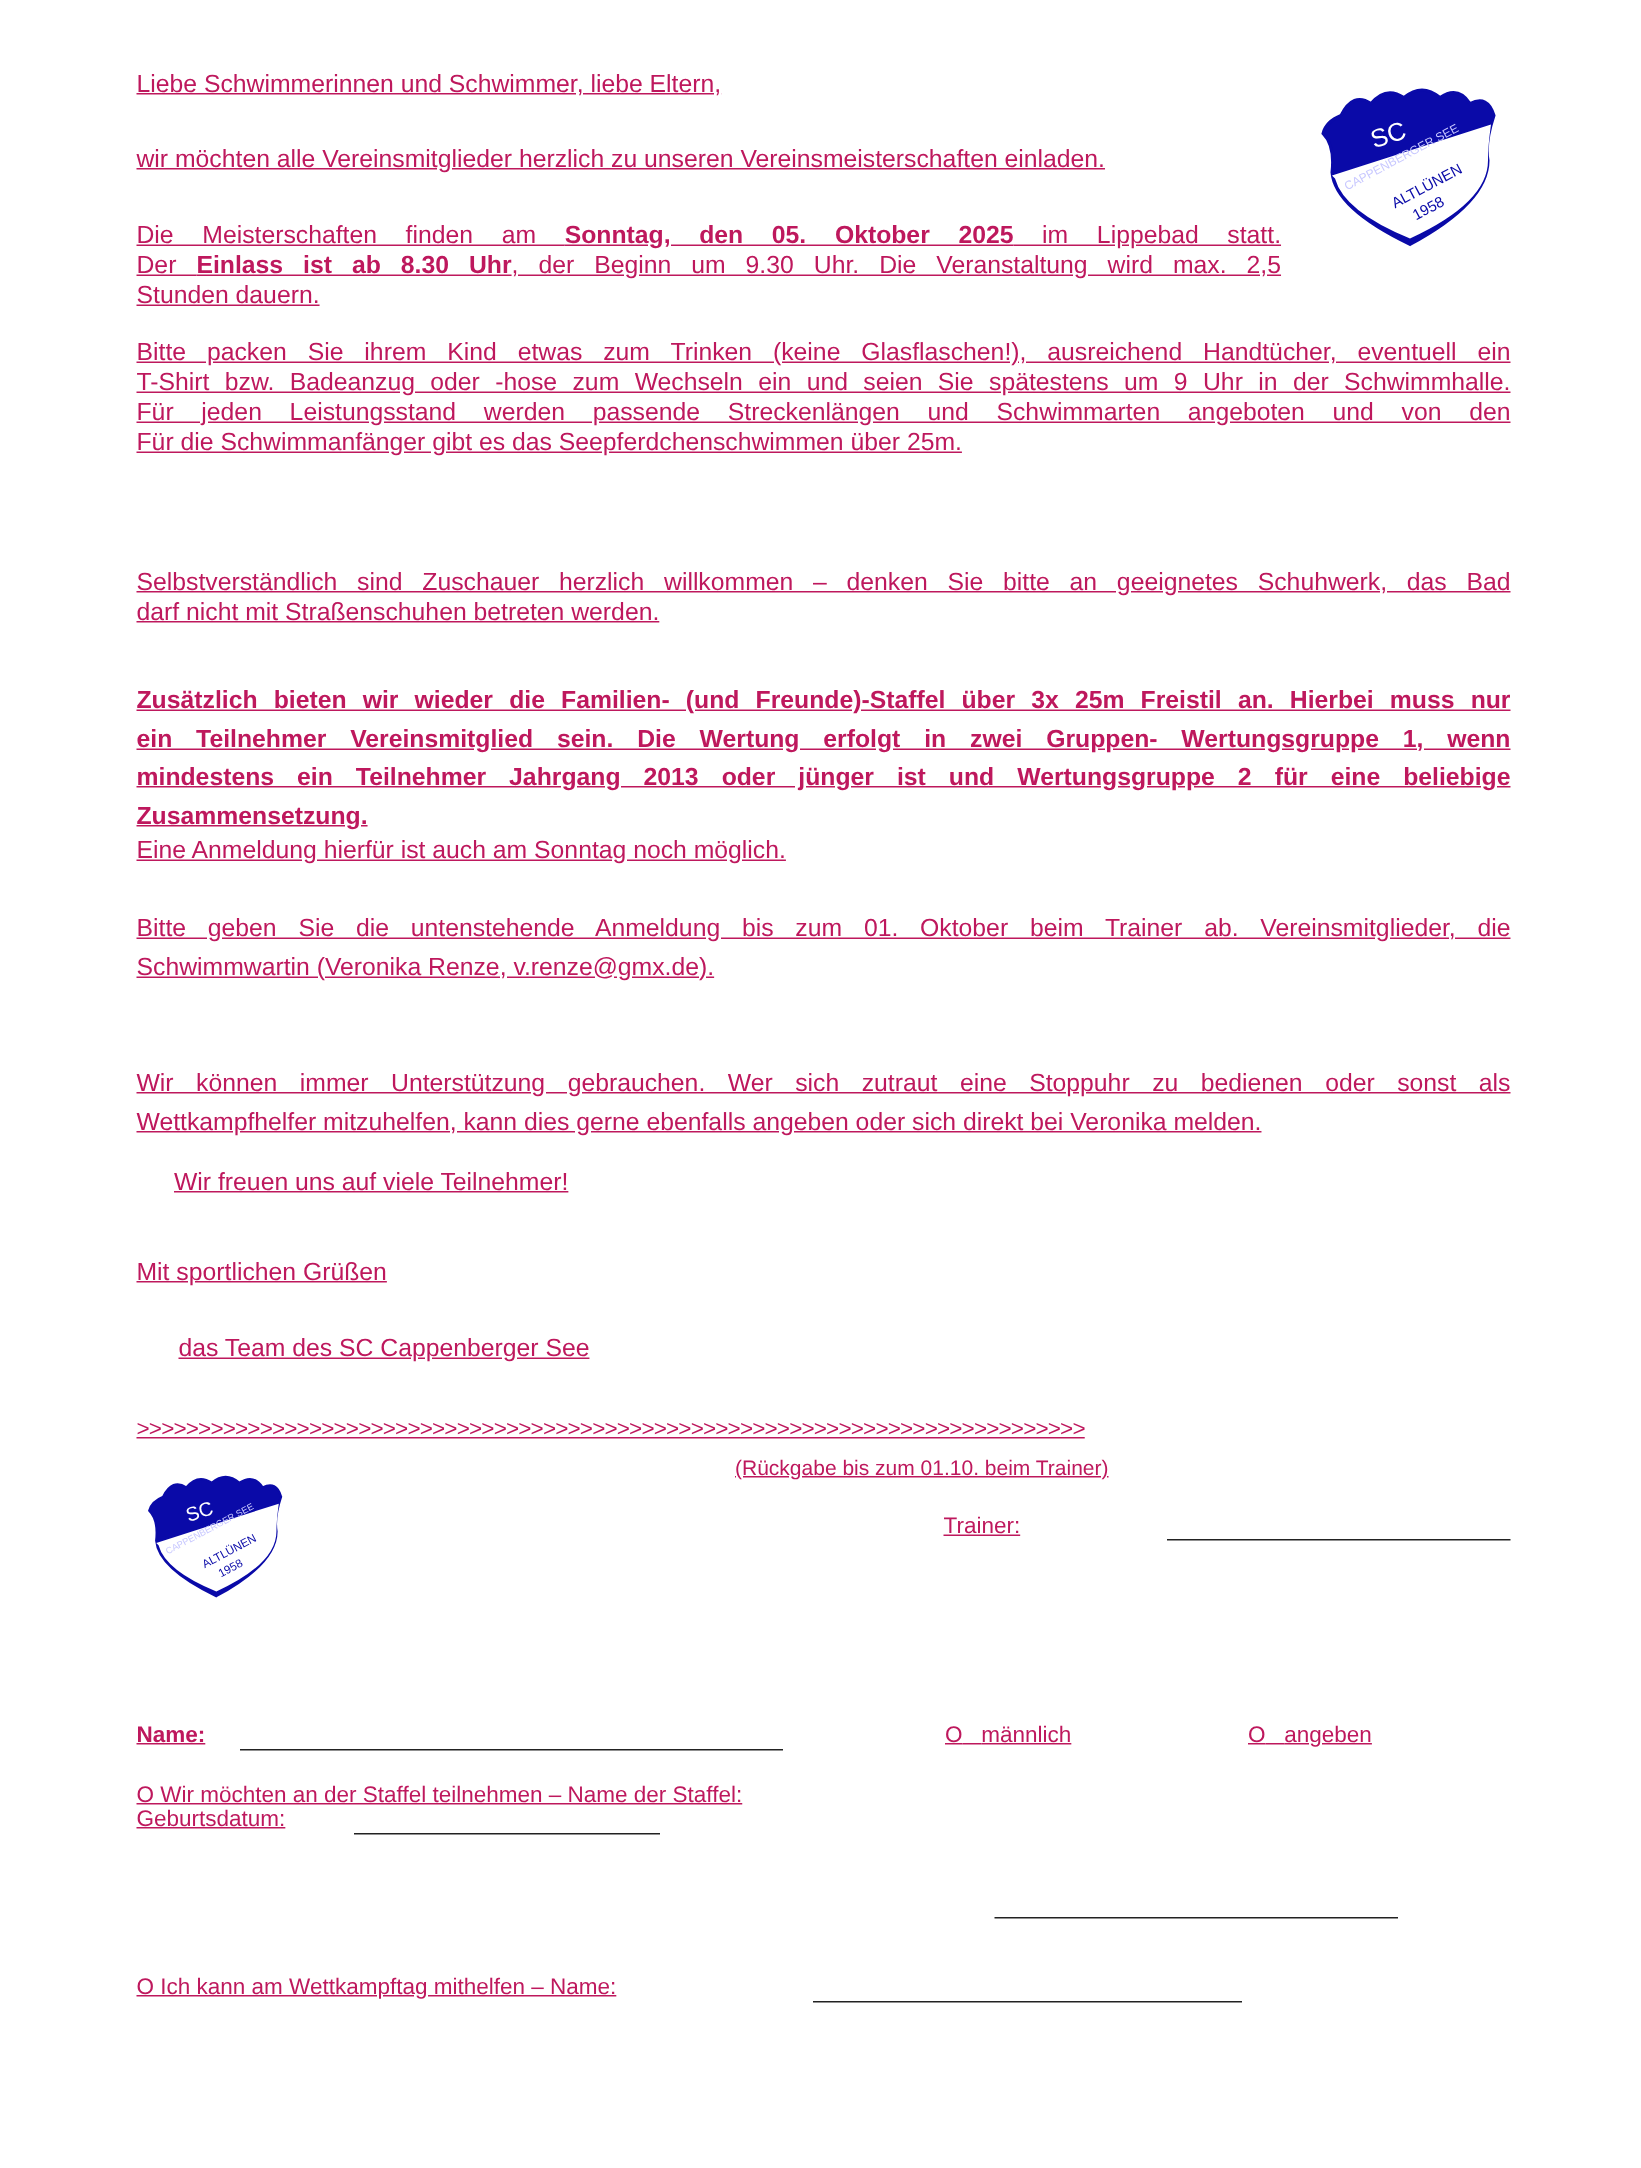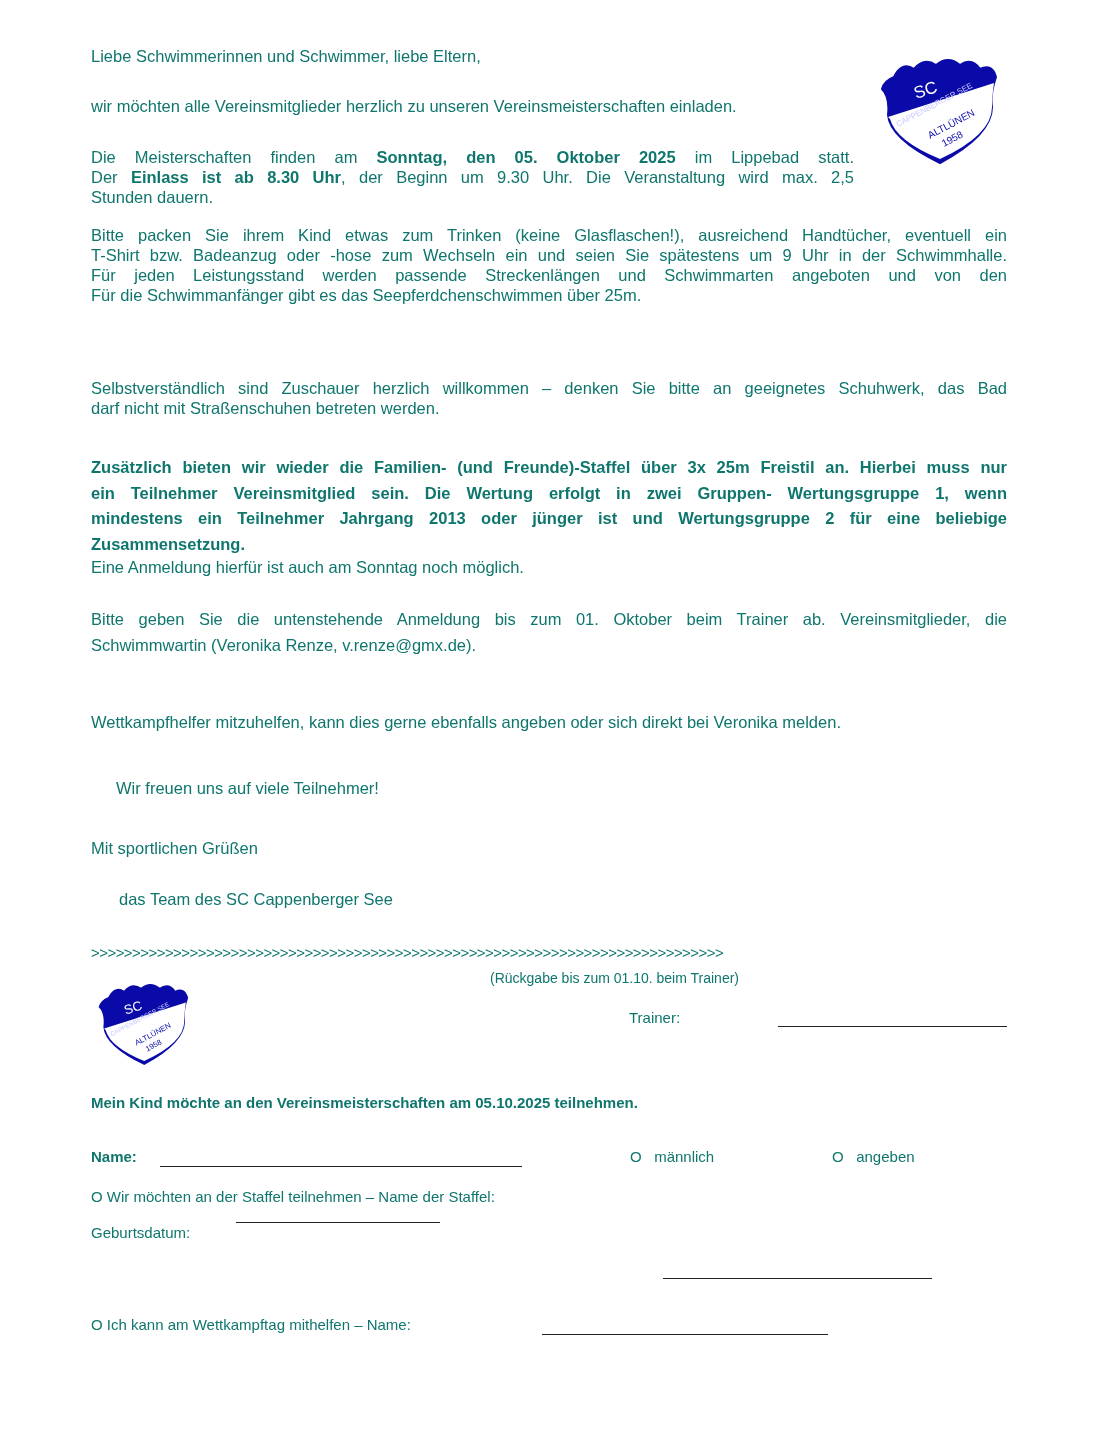--- a/index.html
+++ b/index.html
@@ -1,19 +1,19 @@
 <!DOCTYPE html>
 <html><head>
 <meta charset="utf-8">
 <style>
   html, body { margin: 0; padding: 0; background: #ffffff; }
   body { width: 1094px; height: 1445px; position: relative; overflow: hidden;
          font-family: "Liberation Sans", sans-serif; color: #111; }
   .page { position: absolute; left: 0; top: 0; width: 1094px; height: 1445px; }
-  .t { position: absolute; left: 91px; font-size: 16.5px; line-height: 20px; white-space: nowrap; color: #0f766e; }
+  .t { position: absolute; left: 91px; font-size: 16.5px; line-height: 20px; white-space: nowrap; color: #be185d; text-decoration: underline; }
   .b { font-weight: bold; }
   .line { display: block; }
   .jl { display: block; text-align: justify; text-align-last: justify; }
   .logo { position: absolute; }
   .small { font-size: 14px; }
   .blank { display: inline-block; border-bottom: 1.5px solid #222; height: 16px; vertical-align: baseline; }
   .f18 { font-size: 15px; line-height: 24px; }
 </style>
 </head>
 <body>
@@ -56,20 +56,21 @@
     <span class="line b">Zusammensetzung.</span>
     <span class="line" style="line-height:20px;">Eine Anmeldung hierfür ist auch am Sonntag noch möglich.</span>
   </div>
 
   <div class="t" style="top:607px; width:916px; line-height:25.5px;">
     <span class="jl">Bitte geben Sie die untenstehende Anmeldung bis zum 01. Oktober beim Trainer ab. Vereinsmitglieder, die</span>
     <span class="line">Schwimmwartin (Veronika Renze, v.renze@gmx.de).</span>
   </div>
 
   <div class="t" style="top:710px; width:916px; line-height:25.5px;">
+    <span class="jl">Wir können immer Unterstützung gebrauchen. Wer sich zutraut eine Stoppuhr zu bedienen oder sonst als</span>
     <span class="line">Wettkampfhelfer mitzuhelfen, kann dies gerne ebenfalls angeben oder sich direkt bei Veronika melden.</span>
   </div>
 
   <div class="t" style="top:778px;margin-left:25px;">Wir freuen uns auf viele Teilnehmer!</div>
   <div class="t" style="top:838px;">Mit sportlichen Grüßen</div>
   <div class="t" style="top:889px;margin-left:28px;">das Team des SC Cappenberger See</div>
 
   <div class="t" style="top:943px; font-size:15px; letter-spacing:-0.55px;">&gt;&gt;&gt;&gt;&gt;&gt;&gt;&gt;&gt;&gt;&gt;&gt;&gt;&gt;&gt;&gt;&gt;&gt;&gt;&gt;&gt;&gt;&gt;&gt;&gt;&gt;&gt;&gt;&gt;&gt;&gt;&gt;&gt;&gt;&gt;&gt;&gt;&gt;&gt;&gt;&gt;&gt;&gt;&gt;&gt;&gt;&gt;&gt;&gt;&gt;&gt;&gt;&gt;&gt;&gt;&gt;&gt;&gt;&gt;&gt;&gt;&gt;&gt;&gt;&gt;&gt;&gt;&gt;&gt;&gt;&gt;&gt;&gt;&gt;&gt;&gt;&gt;</div>
   <div class="t small" style="top:968px; left:490px;">(Rückgabe bis zum 01.10. beim Trainer)</div>
 
@@ -78,33 +79,32 @@
     <path d="M8 62 L114 28 Q112 42 112 52 Q112 80 60 104 Q16 86 10 64 Z" fill="#ffffff"></path>
     <text x="36" y="44" font-family="Liberation Sans, sans-serif" font-size="17" fill="#ffffff" transform="rotate(-18 36 44)">SC</text>
     <text x="18" y="72" font-family="Liberation Sans, sans-serif" font-size="8" fill="#c8c8ff" transform="rotate(-28 18 72)">CAPPENBERGER SEE</text>
     <text x="50" y="84" font-family="Liberation Sans, sans-serif" font-size="10" fill="#0a0aa8" transform="rotate(-28 50 84)">ALTLÜNEN</text>
     <text x="64" y="92" font-family="Liberation Sans, sans-serif" font-size="10" fill="#0a0aa8" transform="rotate(-28 64 92)">1958</text>
   </svg>
 
   <div class="t f18" style="top:1006px; left:629px;">Trainer:</div>
   <span class="t blank" style="top:1010px; left:778px; width:229px;"></span>
 
-  <div class="t f18 b" style="top:1091px;">Mein Kind möchte an den Vereinsmeisterschaften am 05.10.2025 teilnehmen.</div>
 
   <div class="t f18 b" style="top:1145px;">Name:</div>
   <span class="t blank" style="top:1150px; left:160px; width:362px;"></span>
 
   <div class="t f18" style="top:1145px; left:630px;">
     <span>O</span>&nbsp;&nbsp;&nbsp;<span>männlich</span>
   </div>
   <div class="t f18" style="top:1145px; left:832px;">
     <span>O</span>&nbsp;&nbsp;&nbsp;<span>angeben</span>
   </div>
 
-  <div class="t f18" style="top:1201px;margin-top:20px;">Geburtsdatum:</div>
+  <div class="t f18" style="top:1201px;">Geburtsdatum:</div>
   <span class="t blank" style="top:1206px; left:236px; width:204px;"></span>
 
   <div class="t f18" style="top:1185px;">O Wir möchten an der Staffel teilnehmen – Name der Staffel:</div>
   <span class="t blank" style="top:1262px; left:663px; width:269px;"></span>
 
   <div class="t f18" style="top:1313px;">O Ich kann am Wettkampftag mithelfen – Name:</div>
   <span class="t blank" style="top:1318px; left:542px; width:286px;"></span>
 
 </div>
 

